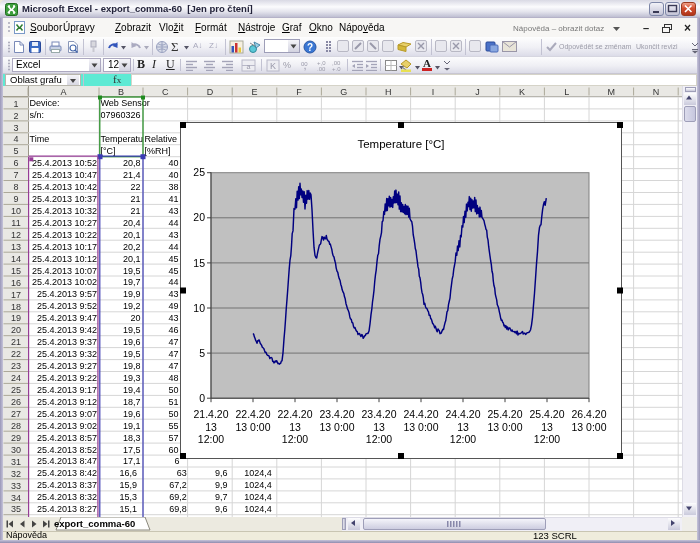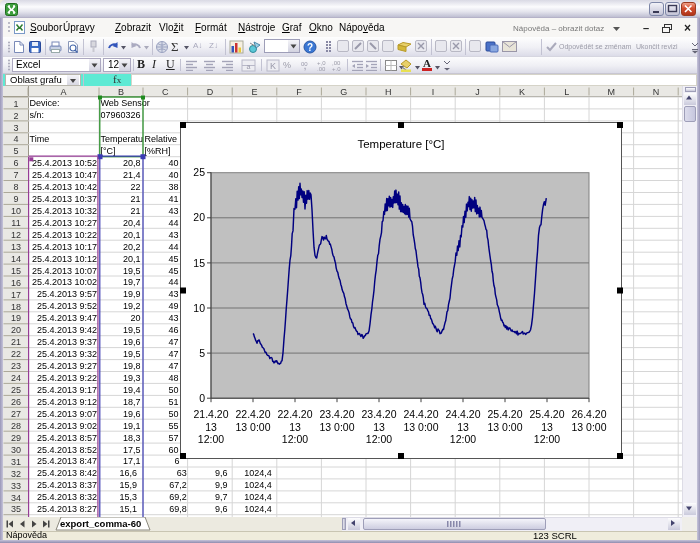--- a/index.html
+++ b/index.html
@@ -29,20 +29,21 @@
 </style></head><body>
 <div id="win"></div>
 <div class="abs" id="frameL"></div>
 <div class="abs" id="frameR"></div>
 <div class="abs" id="frameB"></div>
 <div class="abs" id="title">
  <svg class="abs" style="left:5px;top:3px" width="13" height="13" viewBox="0 0 13 13">
       <rect x="0.5" y="0.5" width="12" height="12" rx="2" fill="#3D9E3D" stroke="#1E6B1E"></rect>
       <path d="M3 3 L6 6.5 L3 10 M10 3 L7 6.5 L10 10 M3.2 3 H5 M8 3 H10 M3.2 10 H5 M8 10 H10" stroke="#fff" stroke-width="1.6" fill="none"></path>
     </svg>
+ <div class="txt">Microsoft Excel - export_comma-60  [Jen pro čtení]</div>
  <div class="tbtn tsilver" style="left:649px">
       <svg width="13" height="12">
         <rect x="3" y="8" width="6" height="2" fill="#3A3A55"></rect>
       </svg>
     </div>
  <div class="tbtn tsilver" style="left:665px">
       <svg width="13" height="12">
         <rect x="2.5" y="2.5" width="8" height="6" fill="none" stroke="#3A3A55" stroke-width="1.4"></rect>
       </svg>
     </div>
@@ -748,21 +749,21 @@
     </div>
  <div class="sbtn" style="left:38px">
       <svg width="10" height="10">
         <path d="M2 1.5 L6.5 5 L2 8.5 Z" fill="#444"></path>
         <rect x="7" y="1.5" width="1.5" height="7" fill="#444"></rect>
       </svg>
     </div>
  <svg class="abs" style="left:50px;top:0" width="100" height="14">
       <path d="M8 0 L92 0 L97 13 L3 13 Z" fill="#fff" stroke="#8A887C"></path>
     </svg>
- <div class="abs" style="left:57px;top:1px;font-size:9.5px;font-weight:bold;color:#000">export_comma-60</div>
+ <div class="abs" style="left:51px;top:1px;font-size:9.5px;font-weight:bold;color:#000">export_comma-60</div>
  <div class="abs" style="left:339px;top:0;width:343px;height:14px;background:#F0EFF6;border-top:1px solid #DDDCE6"></div>
  <div class="abs" style="left:339px;top:1px;width:4px;height:12px;background:linear-gradient(90deg,#E8E8F0,#B8B8CC);border:1px solid #9E9EB8"></div>
  <div class="abs sbtn" style="left:345px;top:1px;width:12px;height:12px;border-color:#9E9EB8;background:linear-gradient(#FDFDFE,#CACADC)">
       <svg width="10" height="10">
         <path d="M7 2 L3 5 L7 8 Z" fill="#44446E"></path>
       </svg>
     </div>
  <div class="abs" style="left:360px;top:1px;width:183px;height:12px;background:linear-gradient(#F4F4FA,#CDCDE0);border:1px solid #9E9EB8;border-radius:2px"></div>
  <svg class="abs" style="left:444px;top:4px" width="14" height="6">
       <g fill="#8888AA">

